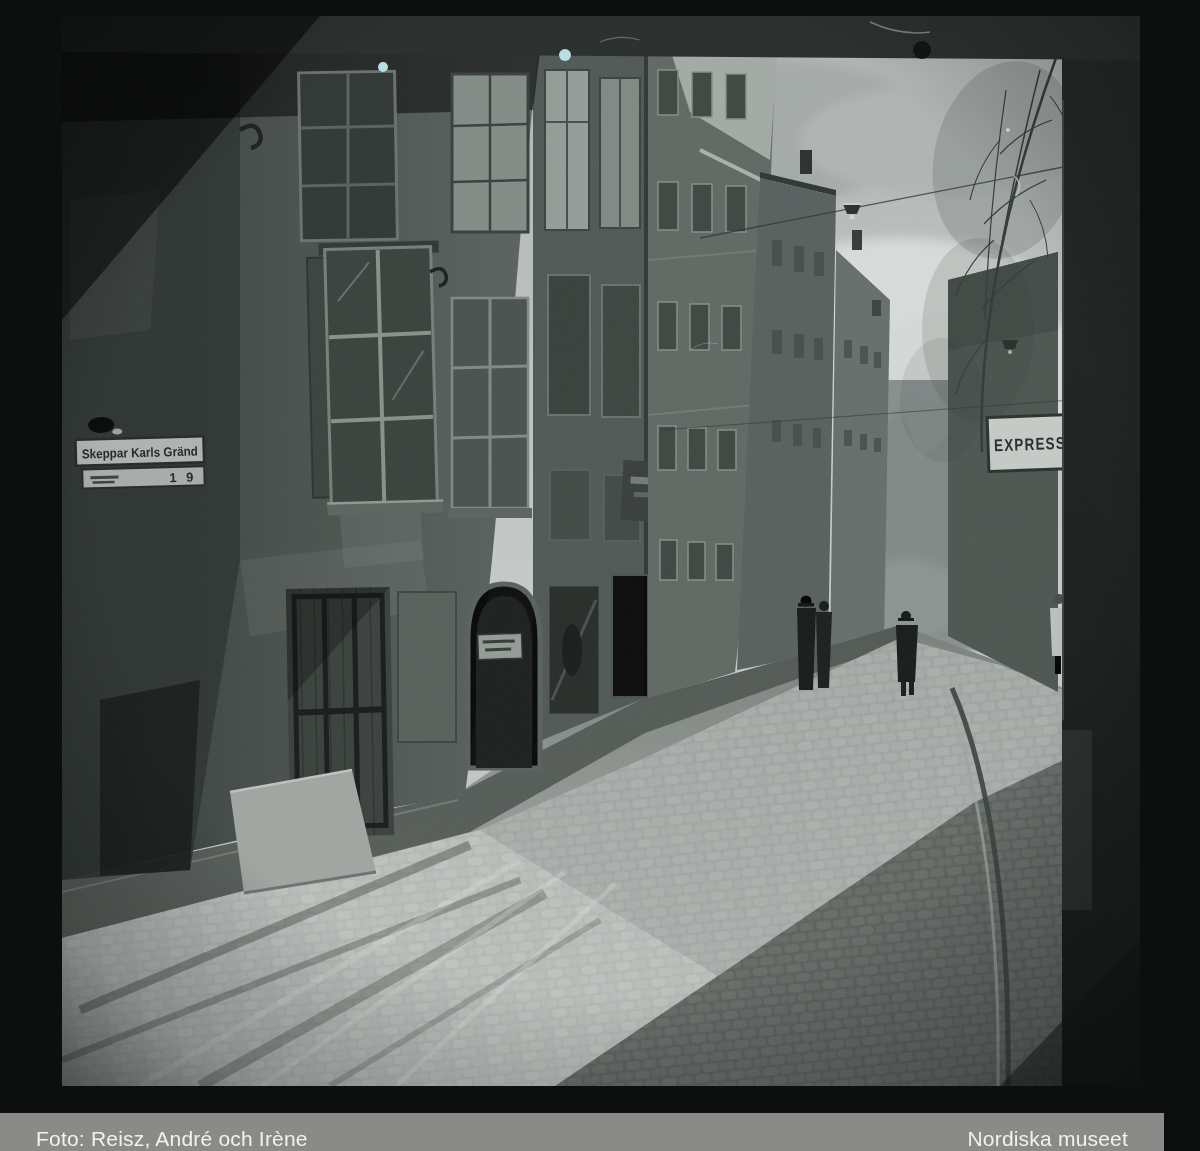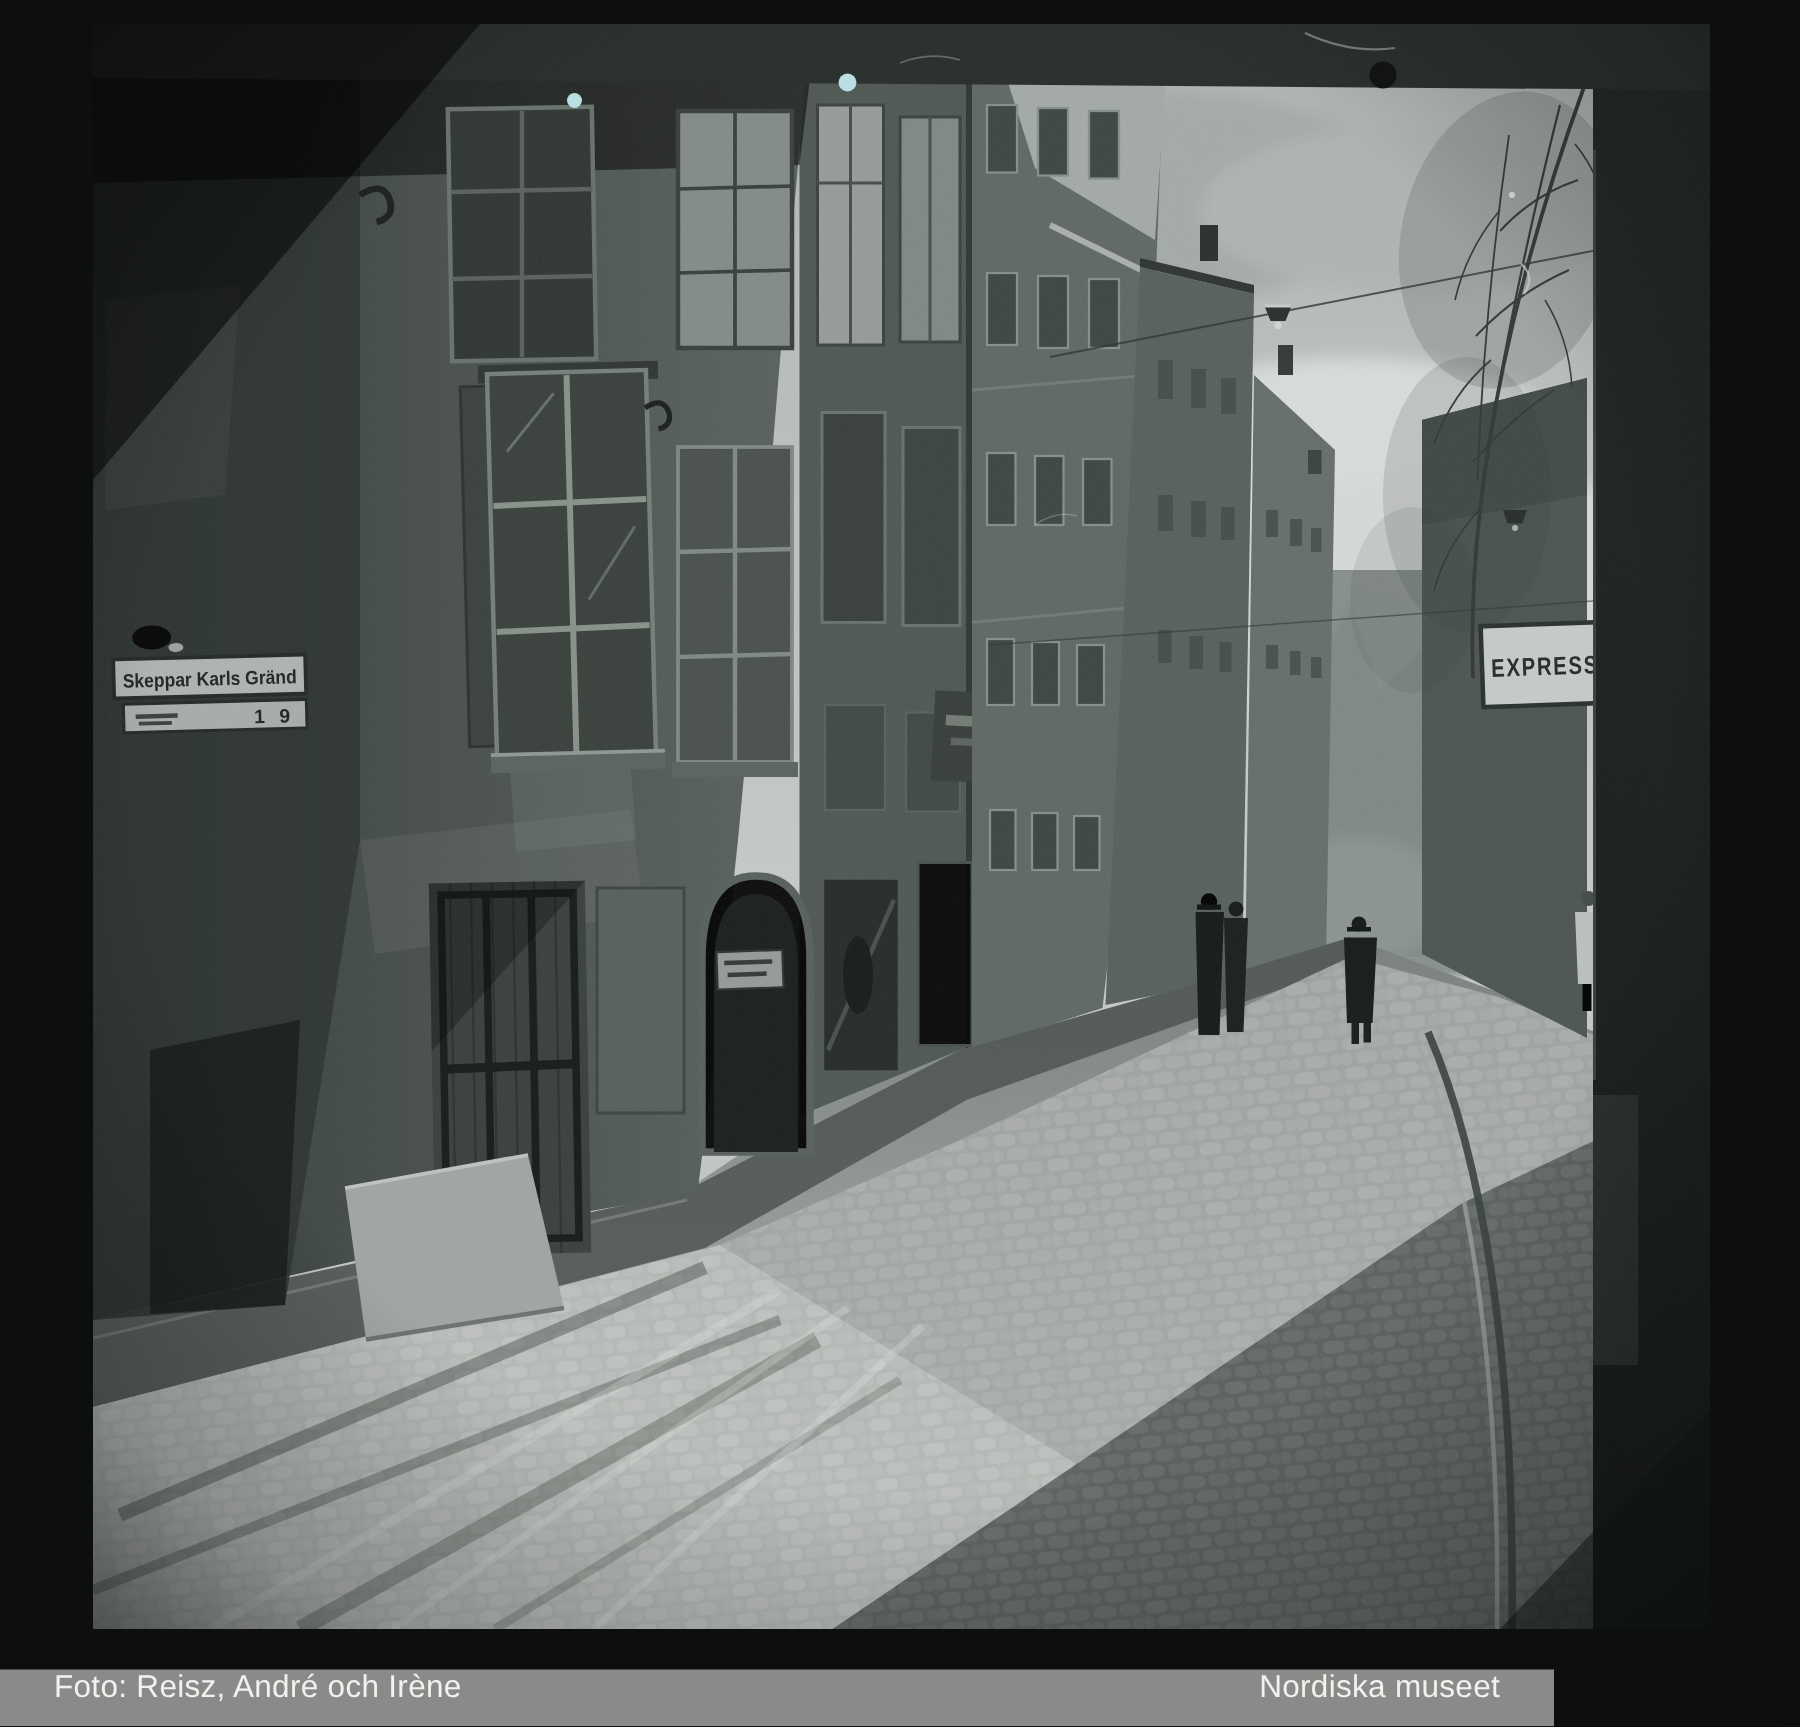--- a/index.html
+++ b/index.html
@@ -1,20 +1,20 @@
 <!DOCTYPE html>
 <html><head>
 <meta charset="utf-8">
 <style>
   html,body{margin:0;padding:0;background:#000;}
   .canvas{position:relative;width:1200px;height:1151px;background:#0c0f0e;overflow:hidden;
           font-family:"Liberation Sans", sans-serif;}
   .photo-svg{position:absolute;left:0;top:0;}
-  .caption{position:absolute;left:0;top:1113px;width:1036px;height:38px;background:#8a8a88;
-           display:flex;justify-content:space-between;align-items:flex-start;
+  .caption{position:absolute;left:0;top:1113px;width:1164px;height:38px;background:#8a8a88;
+           display:flex;justify-content:space-between;align-items:flex-end;
            padding:0 36px;box-sizing:border-box;}
   .caption span{color:#f1f1ef;font-size:21px;letter-spacing:.2px;white-space:nowrap;}
   svg text{font-family:"Liberation Sans","DejaVu Sans",sans-serif;}
 </style>
 </head>
 <body>
 
 <div class="canvas">
 
 <svg class="photo-svg" width="1200" height="1151" viewBox="0 0 1200 1151">

